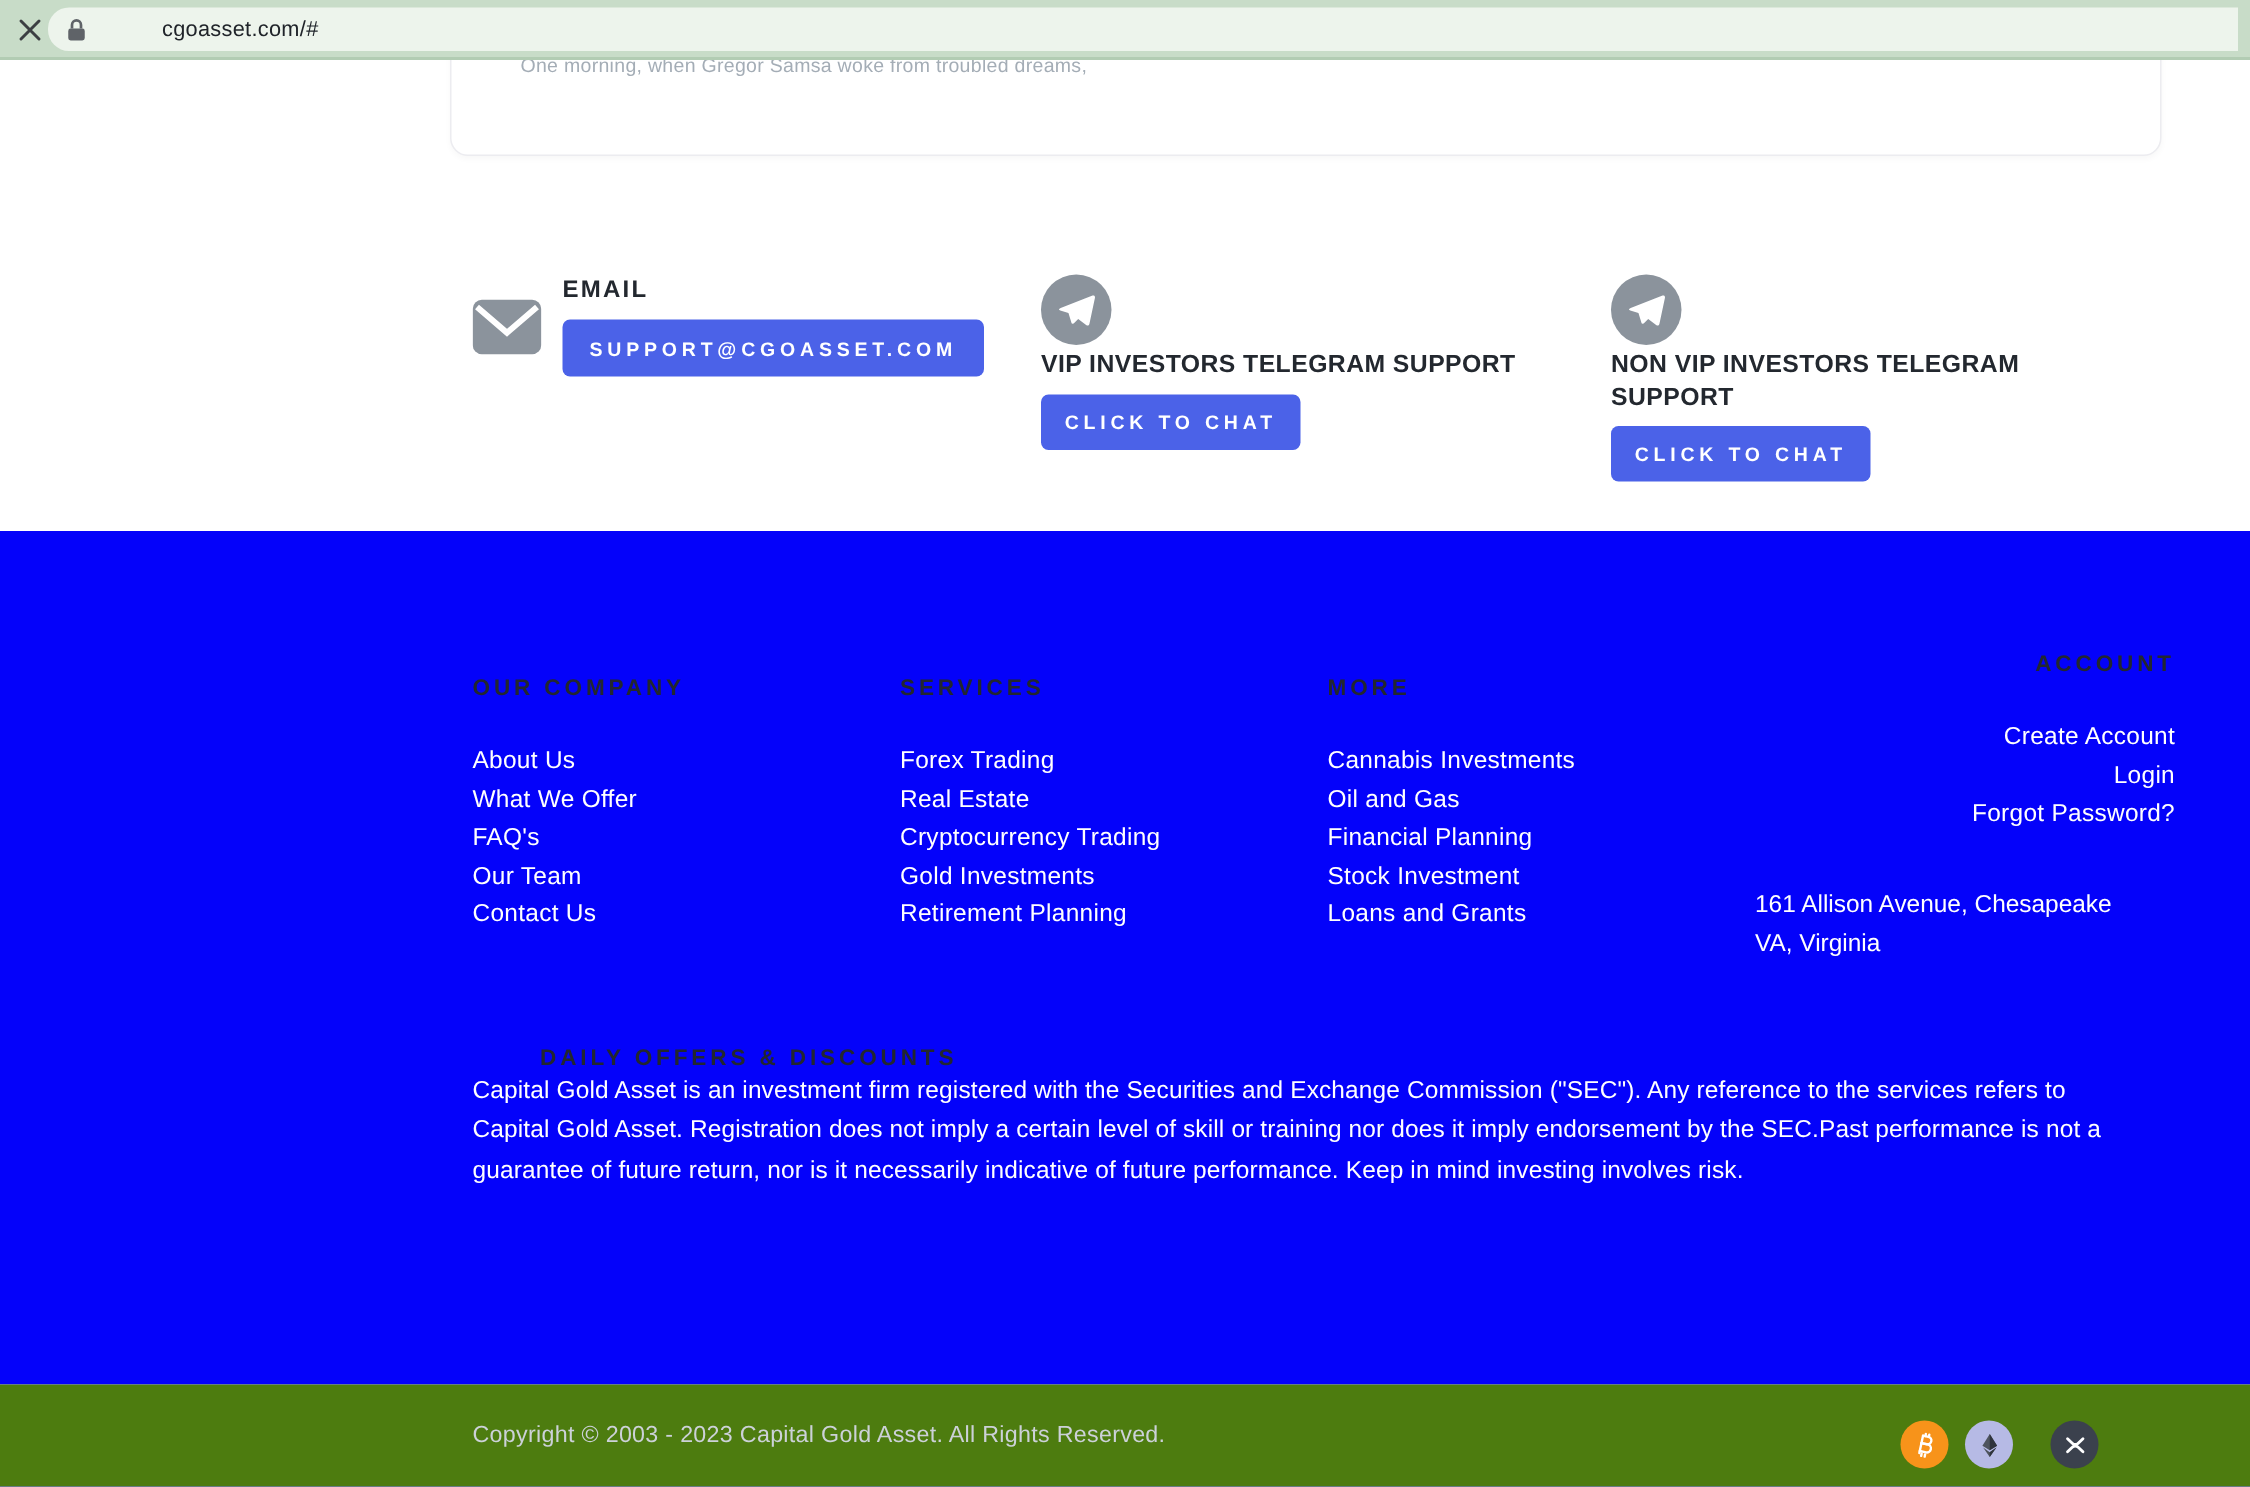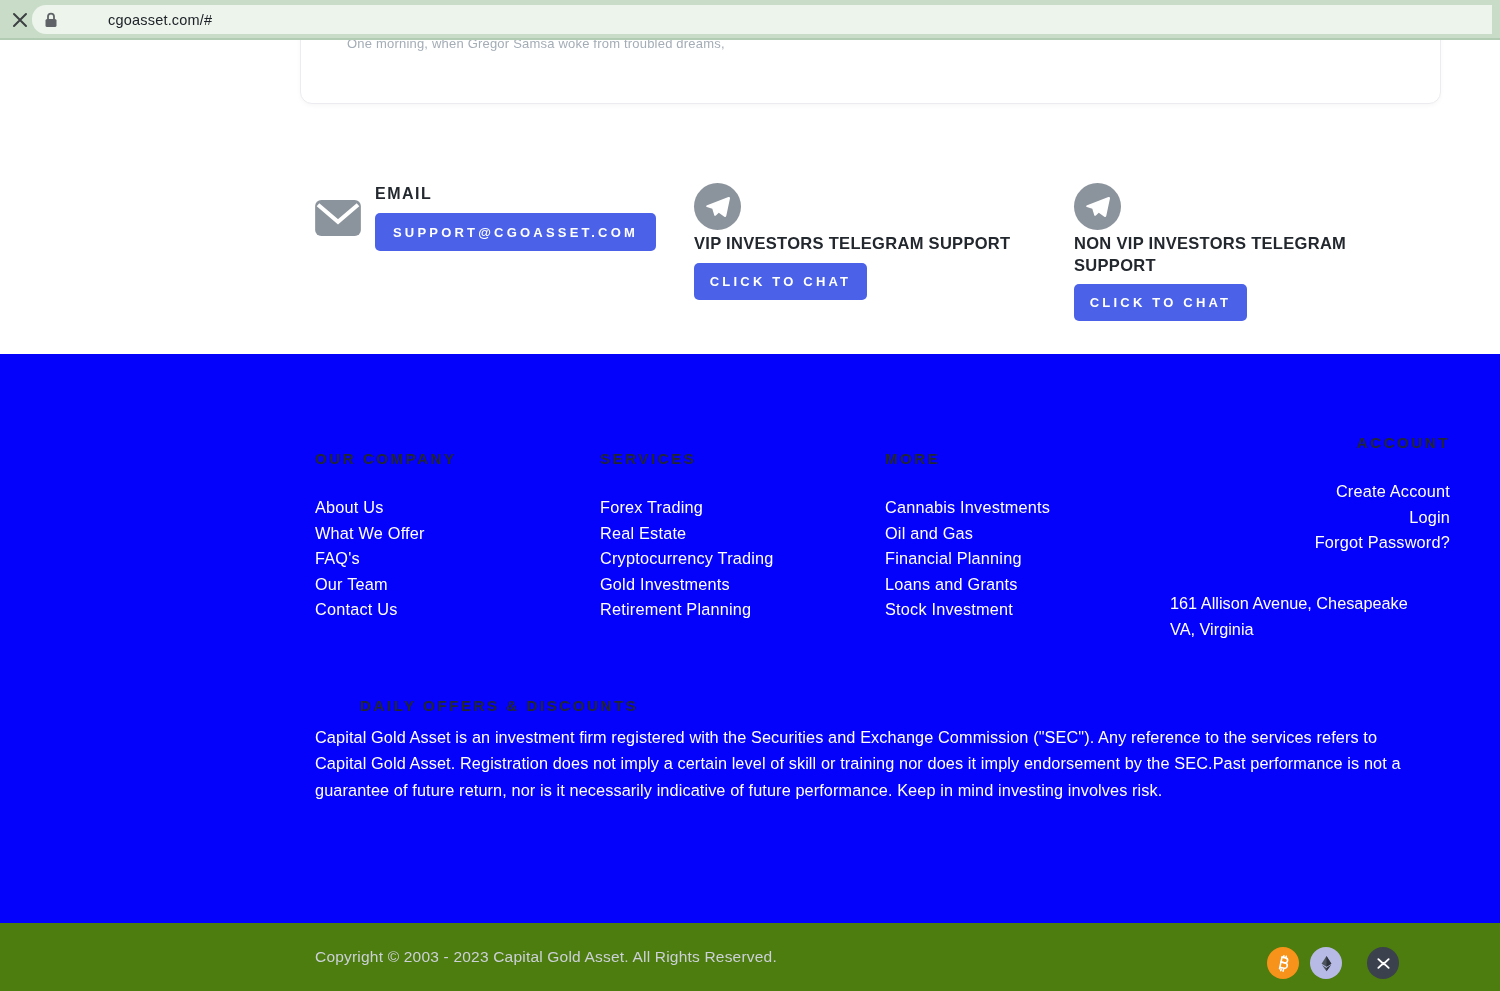--- a/index.html
+++ b/index.html
@@ -79,21 +79,21 @@
   .col-links { margin-top:28px; list-style:none; }
   .col-links li { line-height:25.6px; }
   .col-links a {
     color:#ffffff; text-decoration:none; font-size:16.3px; letter-spacing:.2px; cursor:pointer;
   }
   .address-block { position:absolute; left:1170px; top:228px; width:290px; color:#ffffff; }
   .address-head { display:flex; align-items:center; gap:6px; font-size:16.5px; font-weight:800; }
   .address-text { margin-top:8px; font-size:16.3px; line-height:26px; }
   .offers-head { position:absolute; left:315px; top:343px;margin-left:45px; }
   .disclaimer {
-    position:absolute; left:315px; top:370px; width:1100px;
+    position:absolute; left:315px; top:360px; width:1100px;
     color:#ffffff; font-size:16.3px; line-height:26.3px; letter-spacing:.1px;
   }
 
   
   .bottom-bar {
     position:absolute; left:0; top:923px; width:1500px; height:68px;
     background:#4d7c0f;
   }
   .copyright {
     position:absolute; left:315px; top:0; height:68px; display:flex; align-items:center;
@@ -179,22 +179,22 @@
       <li><a>Retirement Planning</a></li>
     </ul>
   </div>
 
   <div class="col col-3">
     <div class="col-head">MORE</div>
     <ul class="col-links">
       <li><a>Cannabis Investments</a></li>
       <li><a>Oil and Gas</a></li>
       <li><a>Financial Planning</a></li>
+      <li><a>Stock Investment</a></li>
       <li><a>Loans and Grants</a></li>
-      <li><a>Stock Investment</a></li>
     </ul>
   </div>
 
   <div class="col col-4">
     <div class="col-head">ACCOUNT</div>
     <ul class="col-links">
       <li><a>Create Account</a></li>
       <li><a>Login</a></li>
       <li><a>Forgot Password?</a></li>
     </ul>

